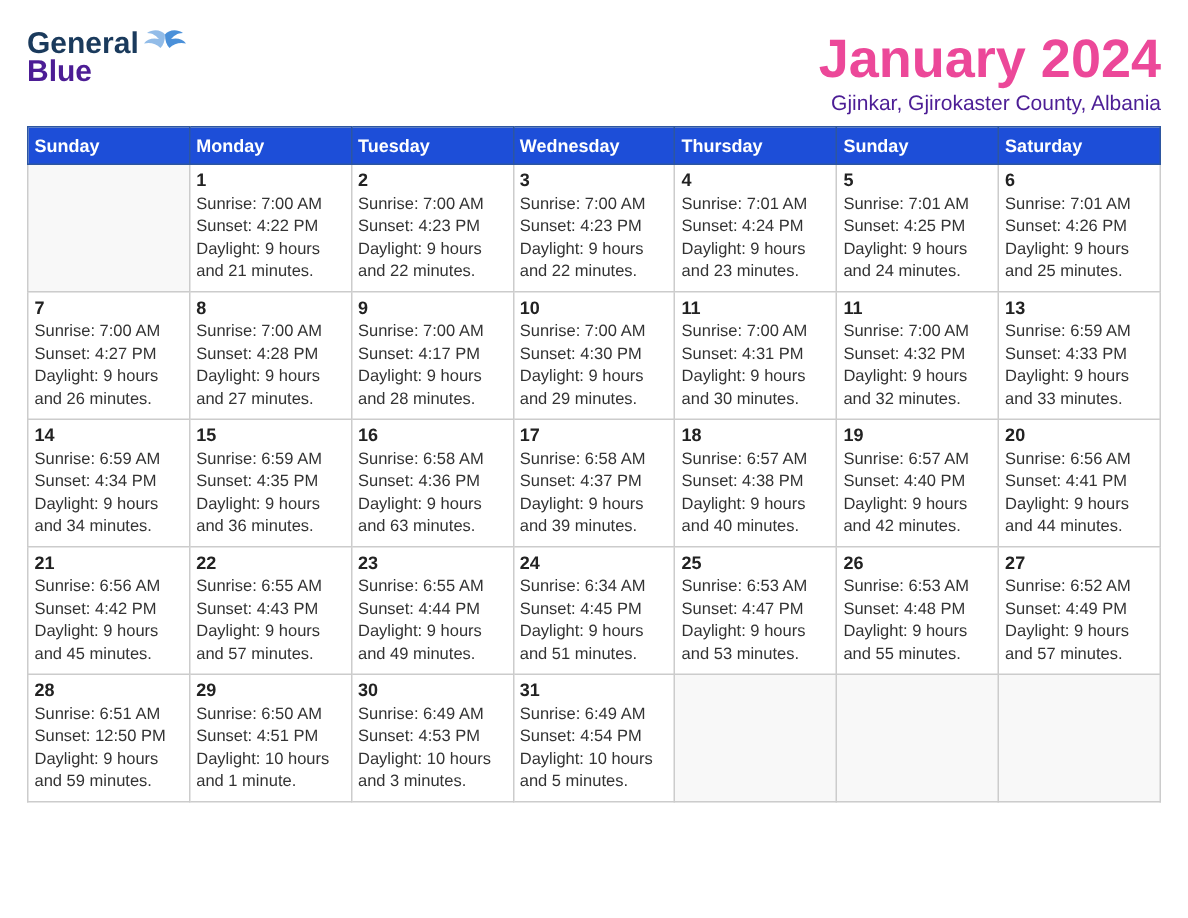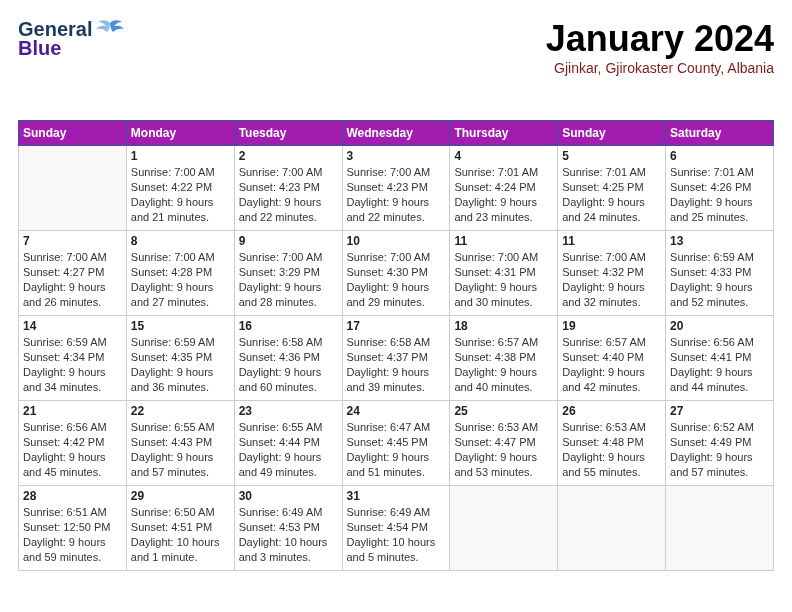--- a/index.html
+++ b/index.html
@@ -9,21 +9,20 @@
       font-family: Arial, sans-serif;
       background: #fff;
       overflow: hidden;
     }
     .page {
       width: 792px;
       height: 438px;
       padding: 18px 18px 10px 18px;
       display: flex;
       flex-direction: column;
-      gap: 36px;
     }
     .header {
       display: flex;
       justify-content: space-between;
       align-items: flex-start;
       margin-bottom: 8px;
     }
     .logo {
       display: flex;
       flex-direction: column;
@@ -33,35 +32,35 @@
       display: flex;
       align-items: center;
       gap: 2px;
     }
     .title-section {
       text-align: right;
     }
     .month-title {
       font-size: 36px;
       font-weight: bold;
-      color: #000000;
+      color: #ec4899;
       text-align: center;
     }
     .location {
       font-size: 14px;
-      color: #7f1d1d;
+      color: #4c1d95;
     }
     .calendar {
       width: 100%;
       border-collapse: collapse;
       flex: 1;
       font-size: 10.5px;
     }
     .calendar th {
-      background: #a21caf;
+      background: #1d4ed8;
       color: #fff;
       padding: 5px 4px;
       text-align: left;
       font-size: 12px;
       border: 1px solid #2d56a0;
     }
     .calendar td {
       border: 1px solid #ccc;
       vertical-align: top;
       padding: 3px 4px;
@@ -187,21 +186,21 @@
         <div class="day-info">
           <div>Sunrise: 7:00 AM</div>
           <div>Sunset: 4:28 PM</div>
           <div>Daylight: 9 hours and 27 minutes.</div>
         </div>
       </td>
           <td>
         <span class="day-number">9</span>
         <div class="day-info">
           <div>Sunrise: 7:00 AM</div>
-          <div>Sunset: 3:29 PM</div>
+          <div>Sunset: 4:17 PM</div>
           <div>Daylight: 9 hours and 28 minutes.</div>
         </div>
       </td>
           <td>
         <span class="day-number">10</span>
         <div class="day-info">
           <div>Sunrise: 7:00 AM</div>
           <div>Sunset: 4:30 PM</div>
           <div>Daylight: 9 hours and 29 minutes.</div>
         </div>
@@ -220,21 +219,21 @@
           <div>Sunrise: 7:00 AM</div>
           <div>Sunset: 4:32 PM</div>
           <div>Daylight: 9 hours and 32 minutes.</div>
         </div>
       </td>
           <td>
         <span class="day-number">13</span>
         <div class="day-info">
           <div>Sunrise: 6:59 AM</div>
           <div>Sunset: 4:33 PM</div>
-          <div>Daylight: 9 hours and 52 minutes.</div>
+          <div>Daylight: 9 hours and 33 minutes.</div>
         </div>
       </td>
         </tr>
         <tr>
           <td>
         <span class="day-number">14</span>
         <div class="day-info">
           <div>Sunrise: 6:59 AM</div>
           <div>Sunset: 4:34 PM</div>
           <div>Daylight: 9 hours and 34 minutes.</div>
@@ -246,21 +245,21 @@
           <div>Sunrise: 6:59 AM</div>
           <div>Sunset: 4:35 PM</div>
           <div>Daylight: 9 hours and 36 minutes.</div>
         </div>
       </td>
           <td>
         <span class="day-number">16</span>
         <div class="day-info">
           <div>Sunrise: 6:58 AM</div>
           <div>Sunset: 4:36 PM</div>
-          <div>Daylight: 9 hours and 60 minutes.</div>
+          <div>Daylight: 9 hours and 63 minutes.</div>
         </div>
       </td>
           <td>
         <span class="day-number">17</span>
         <div class="day-info">
           <div>Sunrise: 6:58 AM</div>
           <div>Sunset: 4:37 PM</div>
           <div>Daylight: 9 hours and 39 minutes.</div>
         </div>
       </td>
@@ -310,21 +309,21 @@
         <span class="day-number">23</span>
         <div class="day-info">
           <div>Sunrise: 6:55 AM</div>
           <div>Sunset: 4:44 PM</div>
           <div>Daylight: 9 hours and 49 minutes.</div>
         </div>
       </td>
           <td>
         <span class="day-number">24</span>
         <div class="day-info">
-          <div>Sunrise: 6:47 AM</div>
+          <div>Sunrise: 6:34 AM</div>
           <div>Sunset: 4:45 PM</div>
           <div>Daylight: 9 hours and 51 minutes.</div>
         </div>
       </td>
           <td>
         <span class="day-number">25</span>
         <div class="day-info">
           <div>Sunrise: 6:53 AM</div>
           <div>Sunset: 4:47 PM</div>
           <div>Daylight: 9 hours and 53 minutes.</div>

